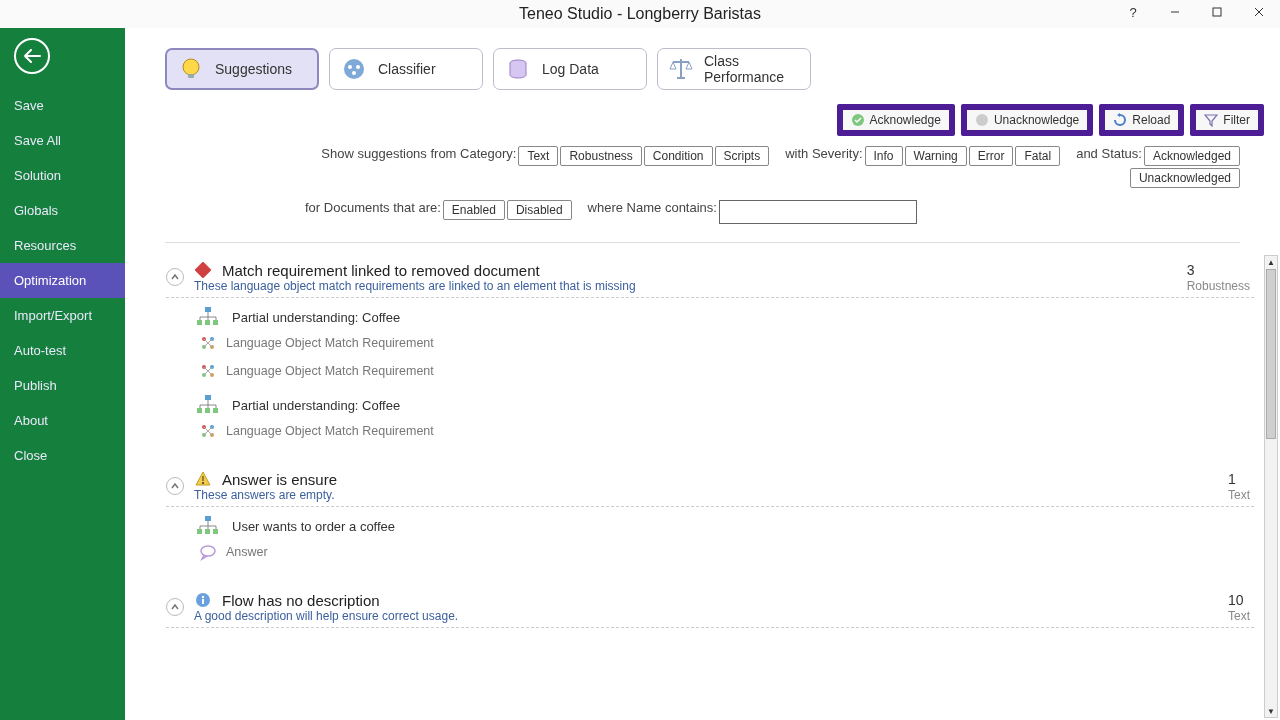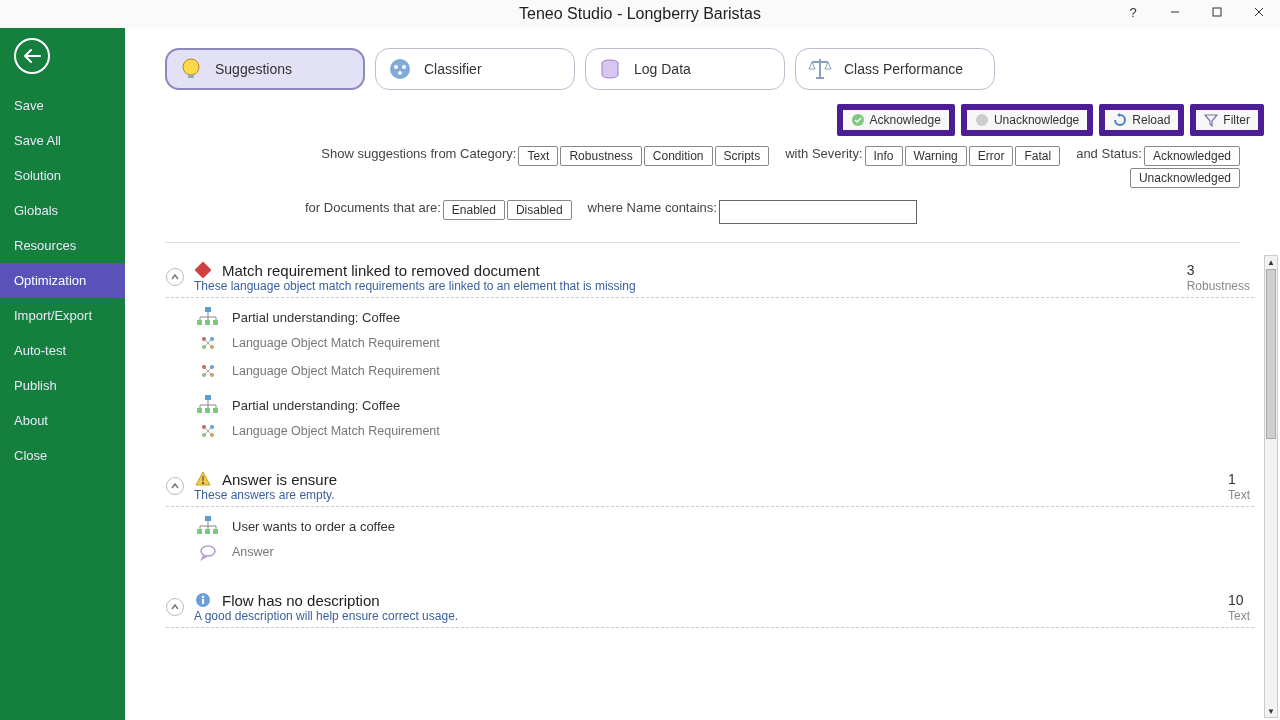--- a/index.html
+++ b/index.html
@@ -78,24 +78,24 @@
   display: flex;
   flex-direction: column;
   overflow: hidden;
 }
 .tabs-row {
   padding: 20px 0 8px 40px;
   display: flex;
   gap: 10px;
 }
 .big-tab {
-  width: 200px;
+  width: 154px;
   height: 42px;
   border: 1px solid #bdbccc;
-  border-radius: 14px;
+  border-radius: 7px;
   display: flex;
   align-items: center;
   padding: 0 10px;
   gap: 10px;
   background: #fff;
   font-size: 14px;
   color: #333;
 }
 .big-tab.active {
   background: #e3e1f5;
@@ -214,21 +214,21 @@
   display: flex;
   align-items: center;
   gap: 12px;
   padding: 8px 0 2px 30px;
 }
 .item-row .iicon { width: 24px; display:flex; align-items:center; justify-content:center; }
 .item-row .itxt { font-size: 13px; color: #333; }
 .subitem {
   display: flex;
   align-items: center;
-  gap: 12px;
+  gap: 6px;
   padding: 4px 0 6px 30px;
 }
 .subitem .sicon { width: 24px; display:flex; align-items:center; justify-content:center;}
 .subitem .stxt { font-size: 12.5px; color: #777; }
 svg { display: block; }
 </style>
 </head>
 <body>
 
 <div class="titlebar">

